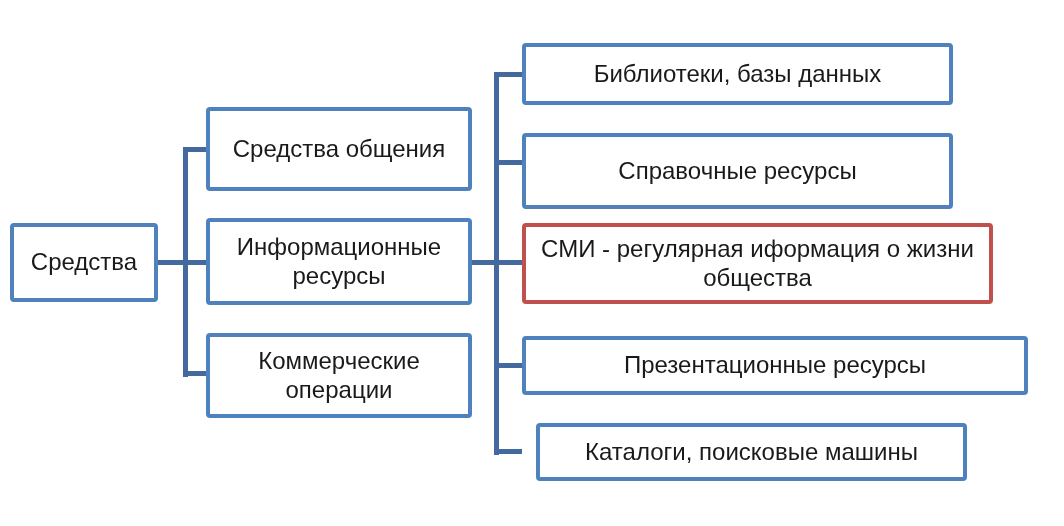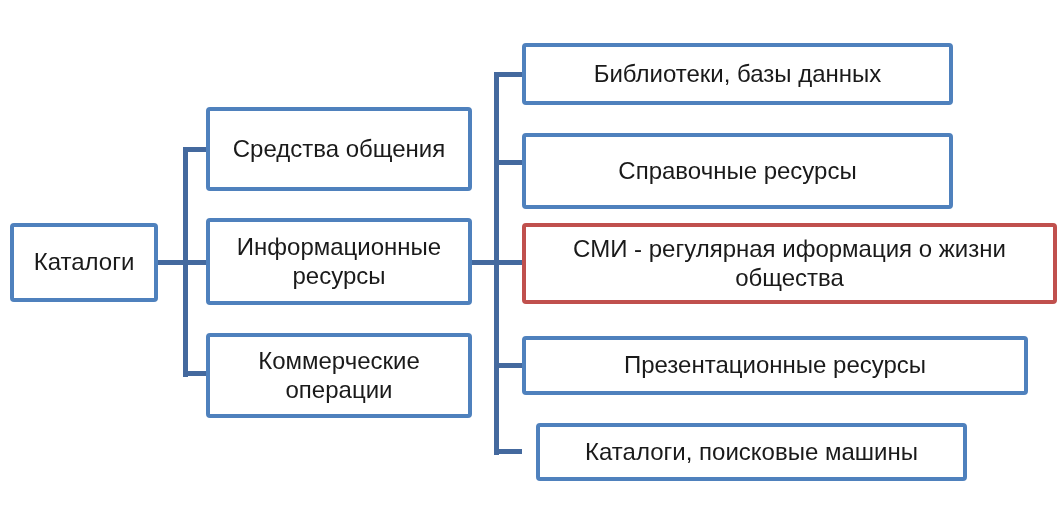--- a/index.html
+++ b/index.html
@@ -46,21 +46,21 @@
   }
   
   .n-root { left: 10px;  top: 223px; width: 148px; height: 79px; }
   
   .n-m1  { left: 206px; top: 107px; width: 266px; height: 84px; justify-content: center; }
   .n-m2  { left: 206px; top: 218px; width: 266px; height: 87px; }
   .n-m3  { left: 206px; top: 333px; width: 266px; height: 85px; }
   
   .n-r1  { left: 522px; top: 43px;  width: 431px; height: 62px; }
   .n-r2  { left: 522px; top: 133px; width: 431px; height: 76px; }
-  .n-r3  { left: 522px; top: 223px; width: 535px; height: 81px; align-items: center; }
+  .n-r3  { left: 522px; top: 223px; width: 471px; height: 81px; align-items: center; }
   .n-r4  { left: 522px; top: 336px; width: 506px; height: 59px; }
   .n-r5  { left: 536px; top: 423px; width: 431px; height: 58px; }
   
   .c-root-h  { left: 158px; top: 260px; width: 48px;  height: 5px; }
   .c-spine1  { left: 183px; top: 147px; width: 5px;   height: 230px; }
   .c-m1-h    { left: 183px; top: 147px; width: 23px;  height: 5px; }
   .c-m3-h    { left: 183px; top: 371px; width: 23px;  height: 5px; }
   
   .c-mid-h   { left: 472px; top: 260px; width: 50px;  height: 5px; }
   .c-spine2  { left: 494px; top: 72px;  width: 5px;   height: 383px; }
@@ -79,21 +79,21 @@
   <div class="conn c-m1-h"></div>
   <div class="conn c-m3-h"></div>
   <div class="conn c-mid-h"></div>
   <div class="conn c-spine2"></div>
   <div class="conn c-r1-h"></div>
   <div class="conn c-r2-h"></div>
   <div class="conn c-r4-h"></div>
   <div class="conn c-r5-h"></div>
 
   <div class="node n-root">
-    <span>Каталоги</span>
+    <span>Средства</span>
   </div>
 
   <div class="node n-m1">
     <span>Средства общения</span>
   </div>
   <div class="node n-m2">
     <span>Информационные ресурсы</span>
   </div>
   <div class="node n-m3">
     <span>Коммерческие операции</span>

